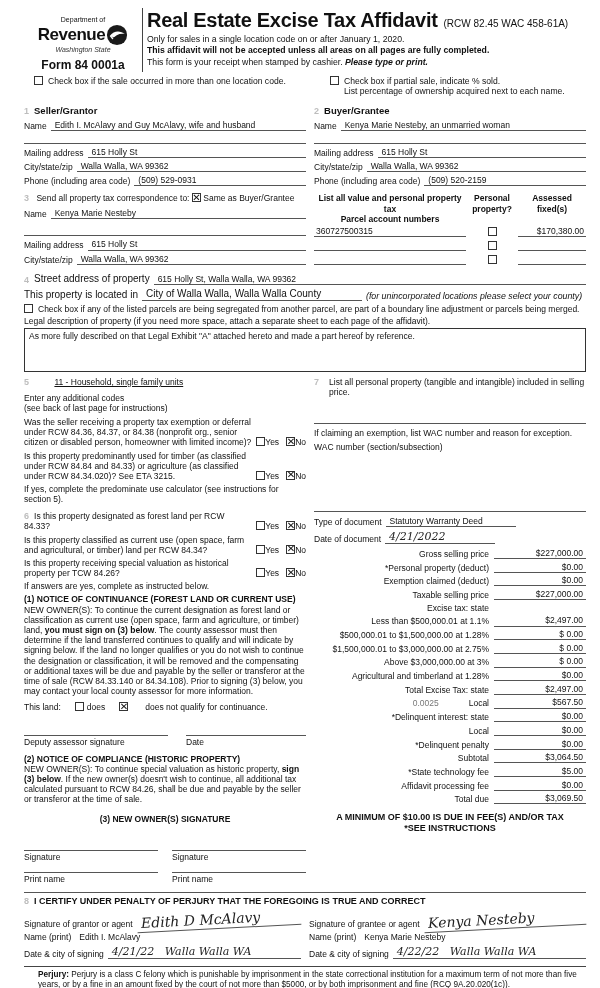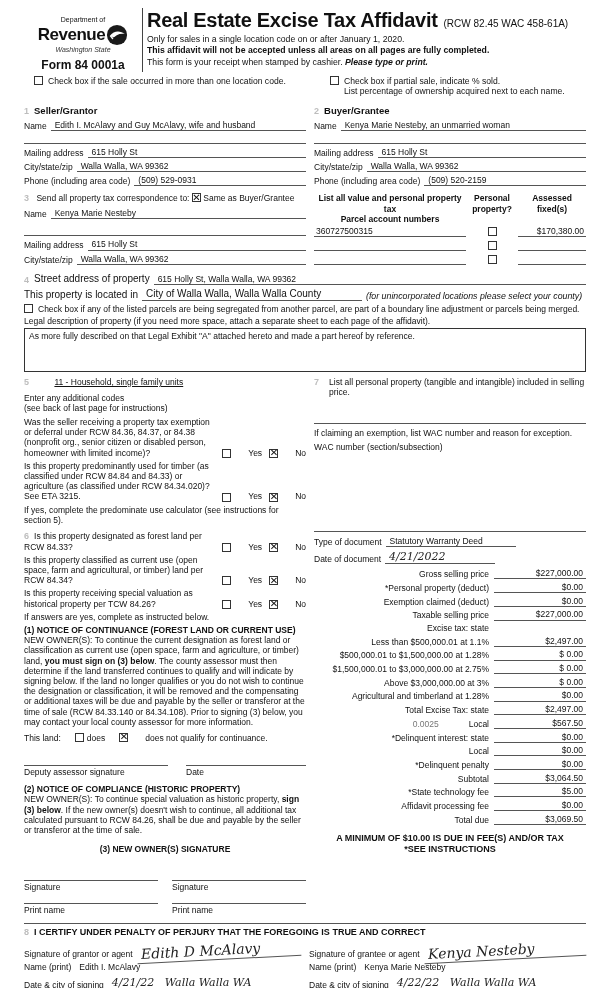--- a/index.html
+++ b/index.html
@@ -56,21 +56,21 @@
   .prow .pbox { width:52px; text-align:center; }
   .prow .pval { width:68px; border-bottom:1px solid #555; min-height:10px; text-align:right; padding-right:2px; }
 
   
   .legalbox { border:1.3px solid #333; height:44px; padding:2px 4px; margin:1px 0 5px 0; }
 
   
   .q { display:flex; align-items:flex-end; margin-bottom:3px; }
   .q .qt { flex:1; padding-right:4px; }
   .yn { white-space:nowrap; display:flex; gap:7px; align-items:flex-end; }
-  .yn .opt { display:flex; gap:17px; align-items:flex-end; }
+  .yn .opt { display:flex; gap:0; }
 
   .hand { font-family:"DejaVu Serif", serif; font-style:italic; color:#222; }
   .sig { font-size:14px; transform:rotate(-3deg); display:inline-block; }
   .hw  { font-size:11px; }
 
   .tax { margin-top:4px; }
   .trow { display:flex; align-items:flex-end; margin-bottom:2.5px; }
   .trow .tpre { color:#777; }
   .trow .tlabel { flex:1; text-align:right; padding-right:5px; white-space:nowrap; }
   .trow .tval { width:92px; border-bottom:1px solid #555; text-align:right; min-height:10px; padding-right:3px; flex:none; }

